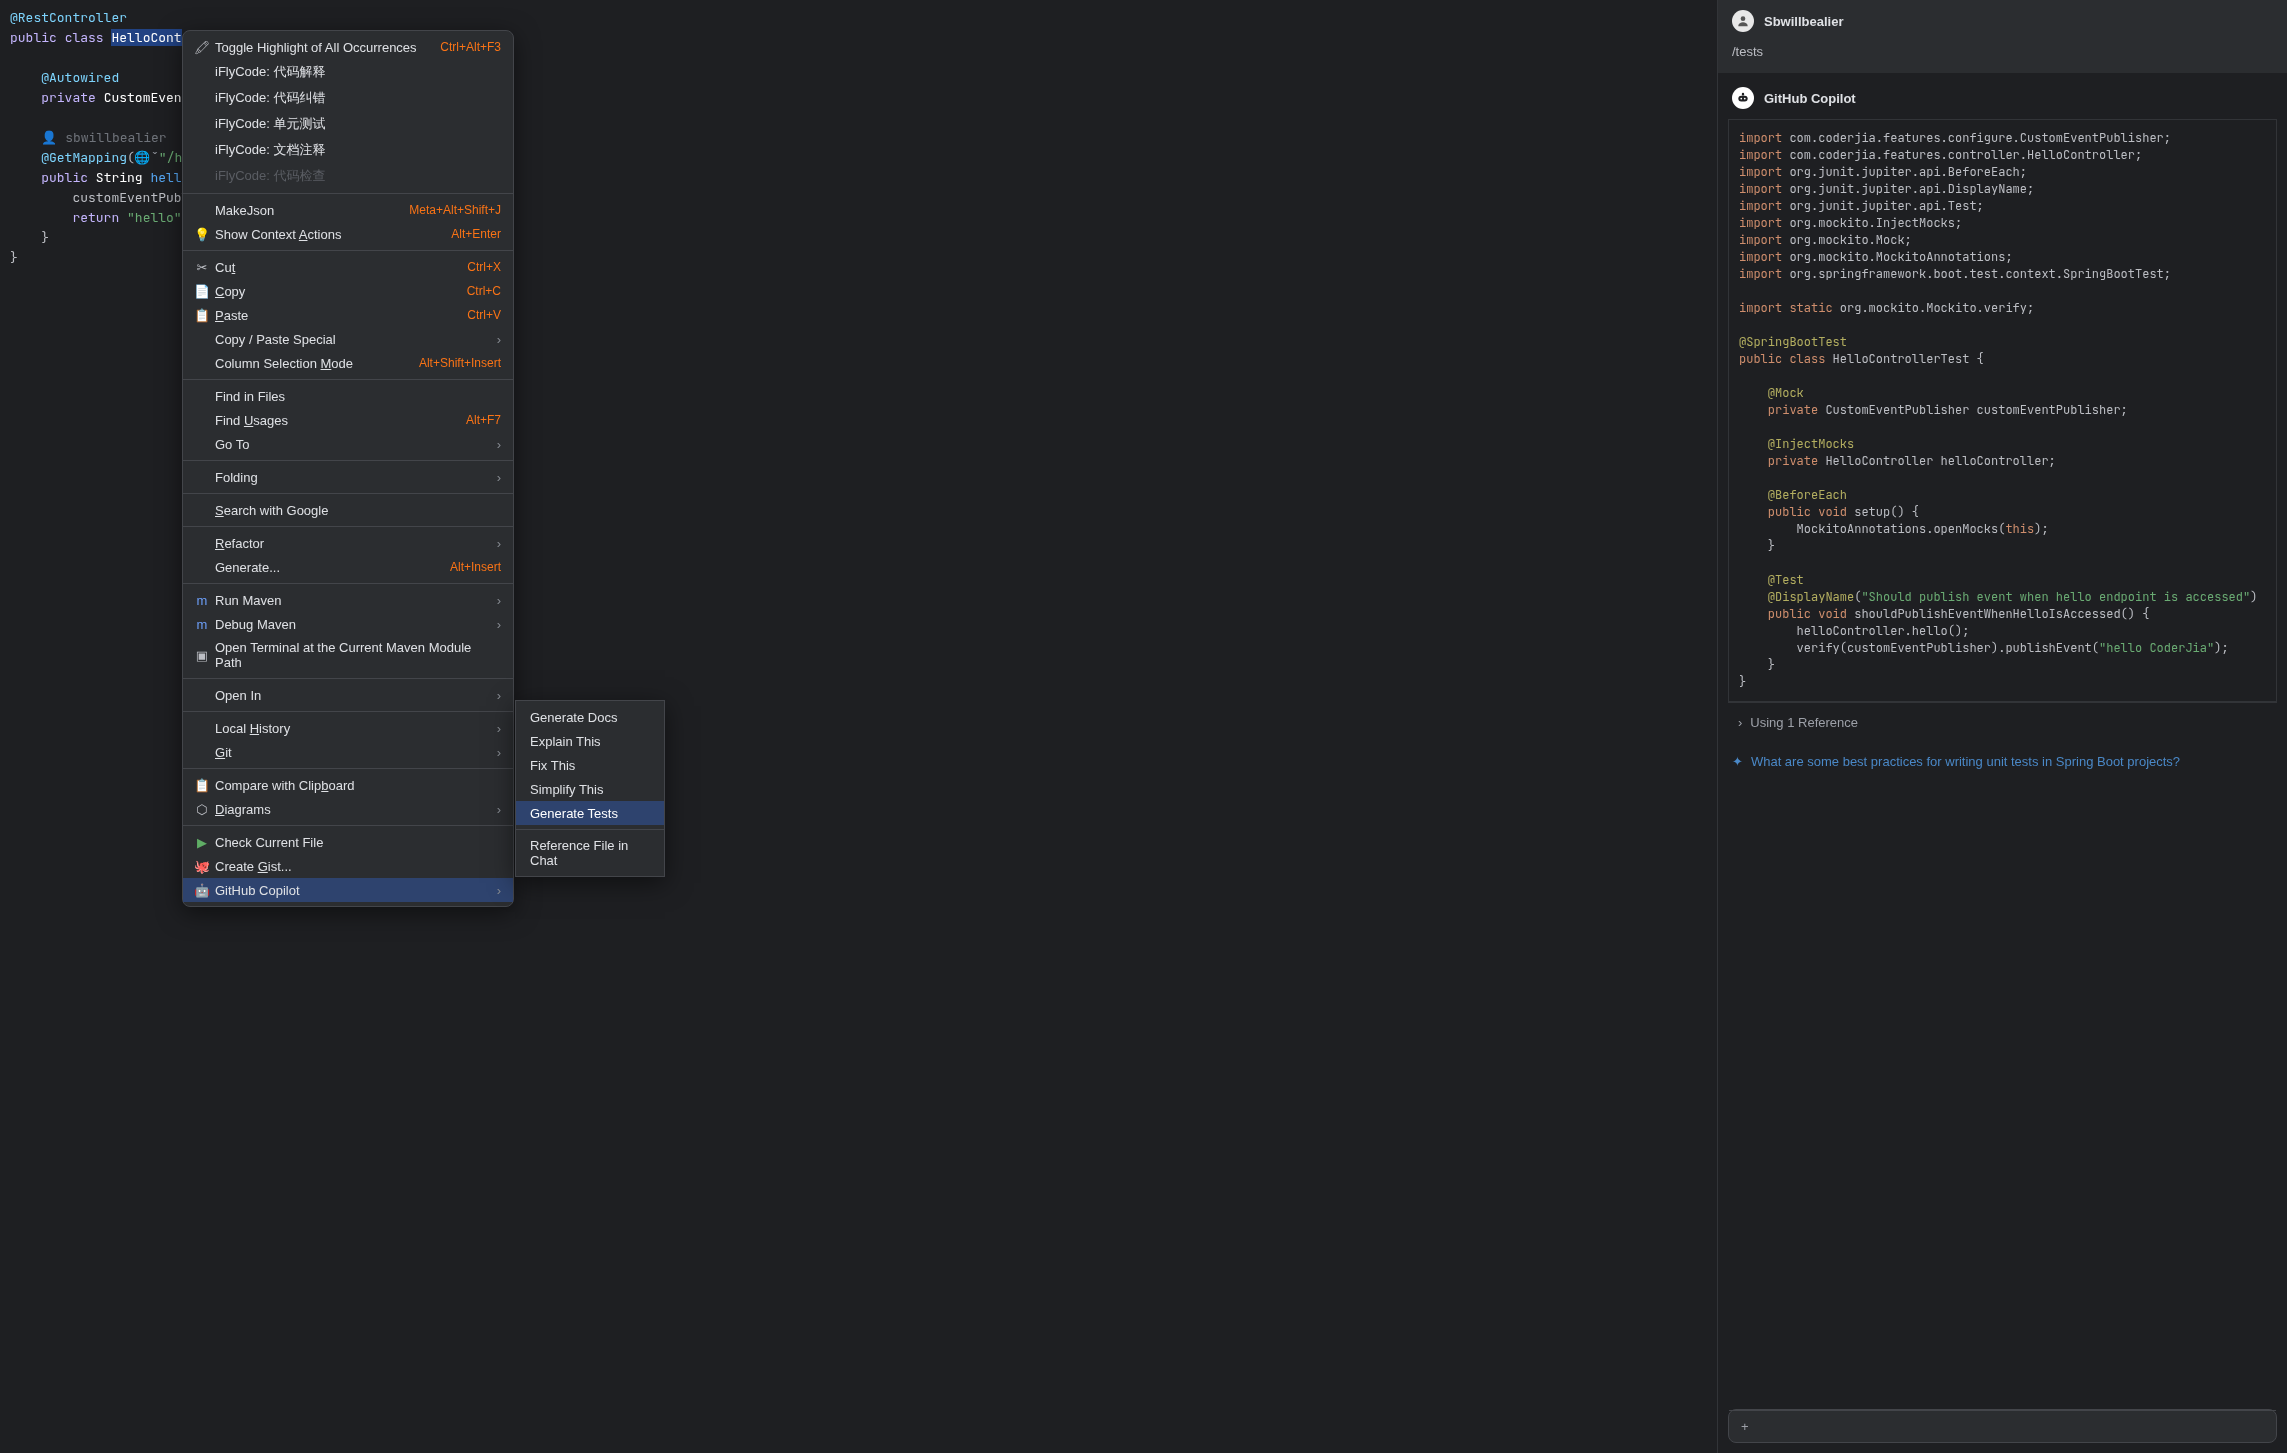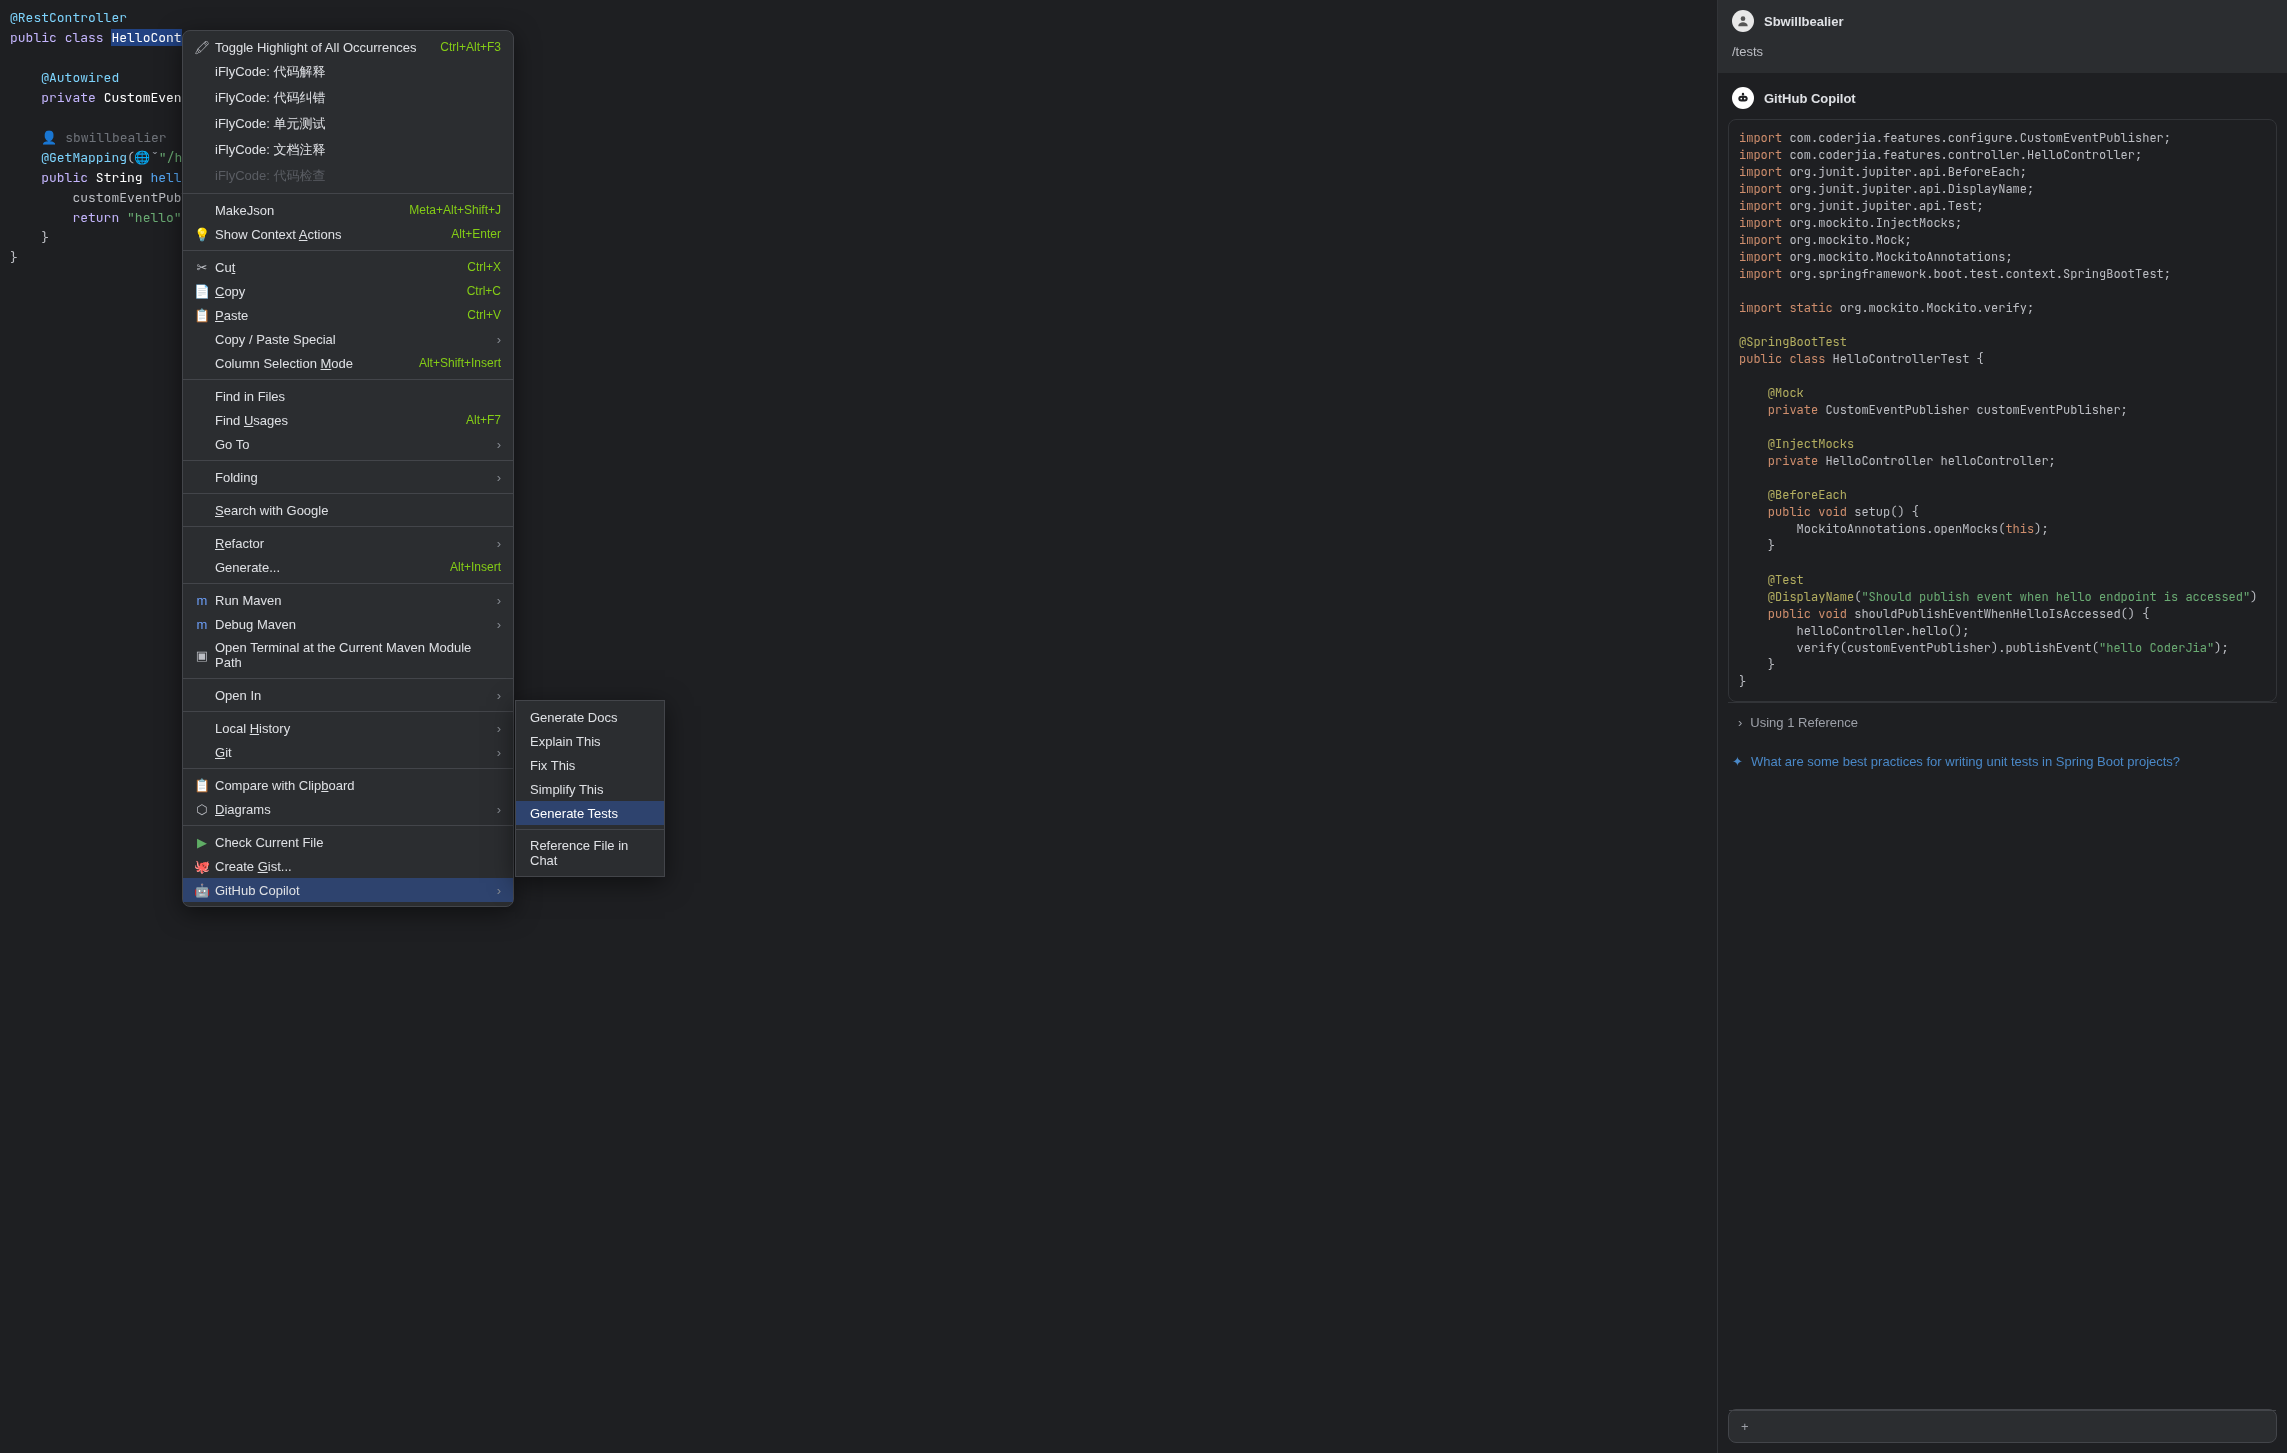--- a/index.html
+++ b/index.html
@@ -61,21 +61,21 @@
       align-items: center;
       padding: 4px 12px 4px 10px;
       min-height: 24px;
       cursor: default;
     }
     .menu-item.highlighted { background: #2e436e; }
     .menu-item.disabled { color: #5a5d63; }
     .menu-item .mi-icon { width: 18px; height: 16px; display: inline-flex; align-items: center; justify-content: center; margin-right: 4px; }
     .menu-item .mi-label { flex: 1; color: #dfe1e5; }
     .menu-item.disabled .mi-label { color: #5a5d63; }
-    .menu-item .mi-shortcut { color: #84cc16; font-size: 12px; }
+    .menu-item .mi-shortcut { color: #f97316; font-size: 12px; }
     .menu-item .mi-arrow { color: #868a91; margin-left: 8px; }
     .menu-sep { height: 1px; background: #43454a; margin: 4px 0; }
     
     .submenu {
       position: absolute;
       top: 700px;
       left: 515px;
       width: 150px;
       background: #2b2d30;
       border: 1px solid #43454a;
@@ -109,21 +109,21 @@
     .user-msg { color: #bcbec4; margin-left: 0px; padding: 6px 0 4px 0;}
     .copilot-head { display: flex; align-items: center; gap: 10px; padding: 14px 14px 10px 14px; }
     .copilot-avatar {
       width: 22px; height: 22px; border-radius: 50%;
       background: #ffffff; display: flex; align-items: center; justify-content: center;
     }
     .copilot-name { font-weight: 600; color: #dfe1e5; }
     .code-block {
       margin: 0 10px 0 10px;
       border: 1px solid #323438;
-      border-radius: 8px;
+      border-radius: 0;
       background: #1e1f22;
       padding: 10px;
       font-family: "JetBrains Mono", Consolas, monospace;
       font-size: 12px;
       line-height: 17px;
       white-space: pre;
       overflow-x: auto;
       color: #bcbec4;
     }
     .code-block .k { color: #cf8e6d; }

